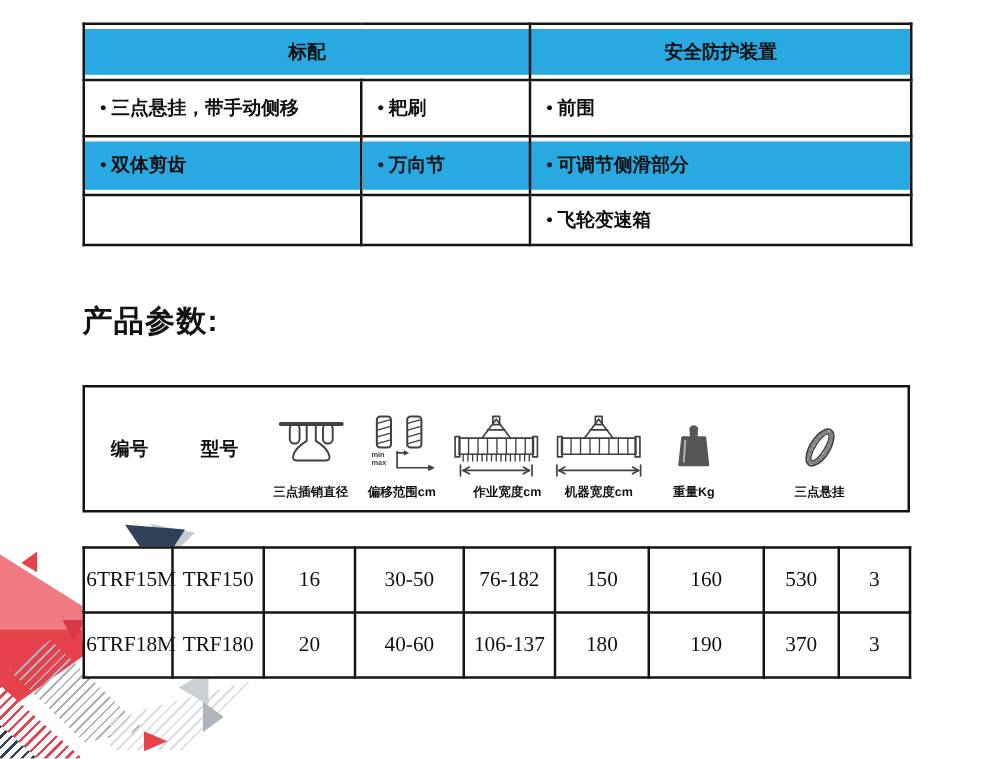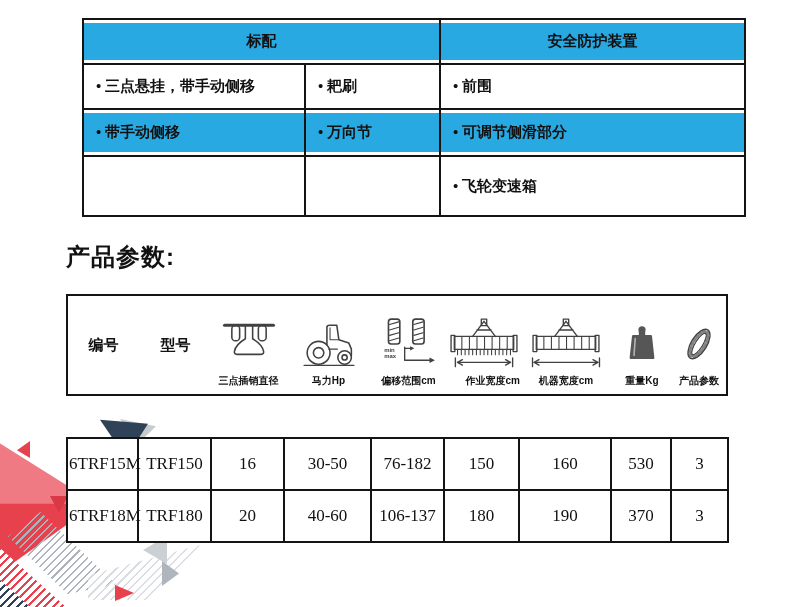--- a/index.html
+++ b/index.html
@@ -3,33 +3,33 @@
 <meta charset="utf-8">
 <style>
   html,body{margin:0;padding:0;background:#fff;}
   #canvas{position:relative;width:800px;height:607px;background:#ffffff;overflow:hidden;
           font-family:"Liberation Serif","DejaVu Serif",serif;color:#111;}
   .layer{position:absolute;z-index:2;}
   .deco{position:absolute;z-index:1;}
 
   
   table{border-collapse:collapse;background:#fff;}
-  .cfg{position:absolute;left:82px;top:18px;width:662px;table-layout:fixed;padding-left:44px;}
+  .cfg{position:absolute;left:66px;top:18px;width:662px;table-layout:fixed;padding-left:44px;}
   .cfg td{border:2px solid #141414;font-weight:700;font-size:15px;vertical-align:middle;
           padding:0 0 0 12px;text-align:left;overflow:hidden;white-space:nowrap;}
   .cfg tr.hdr td{text-align:center;padding:0;}
   .cfg tr.blue td{background-image:linear-gradient(to bottom,#fff 0px,#fff 3px,
       #29A9E1 3px,#29A9E1 calc(100% - 3px),#fff calc(100% - 3px),#fff 100%);}
 
   
   .sec-title{position:absolute;left:66px;top:241px;font-family:"Liberation Sans","DejaVu Sans",sans-serif;
              font-weight:700;font-size:24px;letter-spacing:1px;z-index:2;}
 
   
-  .phead{position:absolute;left:66px;top:294px;width:662px;height:102px;border:2px solid #141414;
+  .phead{position:absolute;left:66px;top:308px;width:662px;height:102px;border:2px solid #141414;
          box-sizing:border-box;background:#fff;display:flex;align-items:stretch;}
   .pcol{flex:0 0 auto;display:flex;flex-direction:column;align-items:center;justify-content:flex-end;
         padding-bottom:7px;box-sizing:border-box;}
   .pcol.lbl{justify-content:center;padding-bottom:0;font-weight:700;font-size:15px;}
   .ilabel{font-family:"Liberation Sans","DejaVu Sans",sans-serif;font-weight:700;font-size:10px;
           line-height:13px;margin-top:3px;white-space:nowrap;}
   .pcol svg{display:block;}
   .w71{width:71px;} .w73{width:73px;} .w87{width:87px;} .w75{width:75px;align-items:flex-end;}
   .w92{width:92px;} .w60{width:60px;} .w57{flex:1 1 auto;}
 
@@ -102,25 +102,25 @@
         <tr class="hdr blue" style="height:45px">
       <td colspan="2">标配</td>
       <td>安全防护装置</td>
     </tr>
     <tr style="height:45px">
       <td>• 三点悬挂，带手动侧移</td>
       <td>• 耙刷</td>
       <td>• 前围</td>
     </tr>
     <tr class="blue" style="height:47px">
-      <td>• 带手动侧移</td>
+      <td>• 双体剪齿</td>
       <td>• 万向节</td>
       <td>• 可调节侧滑部分</td>
     </tr>
-    <tr style="height:60px">
+    <tr style="height:40px">
       <td></td>
       <td></td>
       <td>• 飞轮变速箱</td>
     </tr>
   </tbody>
     </table>
 
   <div class="sec-title">产品参数:</div>
 
   <div class="phead layer">
@@ -134,33 +134,20 @@
     <div class="pcol w73">
       <svg class="ico" width="58" height="52" viewBox="0 0 100 100">
         <line x1="3" y1="12" x2="97" y2="12" stroke-width="6"></line>
         <rect x="17" y="12" width="15" height="30" rx="7"></rect>
         <rect x="68" y="12" width="15" height="30" rx="7"></rect>
         <path d="M43,12 L43,38 C33,44 24,52 22,62 C21,66 24,68 28,68 L72,68 C76,68 79,66 78,62 C76,52 67,44 57,38 L57,12"></path>
       </svg>
       <span class="ilabel">三点插销直径</span>
     </div>
 
-    <div class="pcol w87">
-      <svg class="ico" width="62" height="52" viewBox="0 0 100 100">
-        <line x1="2" y1="89" x2="98" y2="89" stroke-width="2.5"></line>
-        <circle cx="30" cy="65" r="22"></circle>
-          <circle cx="30" cy="65" r="10"></circle>
-        <circle cx="80" cy="74" r="13"></circle>
-          <circle cx="80" cy="74" r="5"></circle>
-        <path d="M46,50 L46,16 Q46,12 51,12 L65,12 L69,40 L88,46 L93,58 L93,70"></path>
-        <path d="M52,17 L52,40 L67,40" stroke-width="2"></path>
-        <path d="M50,58 L66,58" stroke-width="2.5"></path>
-      </svg>
-      <span class="ilabel">马力Hp</span>
-    </div>
 
     <div class="pcol w73">
       <svg class="ico" width="60" height="54" viewBox="0 0 100 100">
         <rect x="12" y="4" width="21" height="46" rx="5"></rect>
         <path d="M14,14 L31,9 M14,24 L31,19 M14,34 L31,29 M14,44 L31,39" stroke-width="2"></path>
         <rect x="57" y="4" width="21" height="46" rx="5"></rect>
         <path d="M59,14 L76,9 M59,24 L76,19 M59,34 L76,29 M59,44 L76,39" stroke-width="2"></path>
         <text x="4" y="64" font-size="11" font-weight="bold">min</text>
         <text x="4" y="76" font-size="11" font-weight="bold">max</text>
         <path d="M42,56 L42,80 L88,80" stroke-width="2.5"></path>
@@ -213,21 +200,21 @@
     </div>
 
     <div class="pcol w57">
       <svg class="ico" width="46" height="54" viewBox="0 0 100 100">
         <g transform="rotate(32 50 50)">
           <ellipse cx="50" cy="50" rx="17" ry="36"></ellipse>
           <ellipse cx="50" cy="50" rx="8" ry="27" stroke-width="2.5"></ellipse>
           <ellipse cx="50" cy="50" rx="12.5" ry="31" stroke-width="7" stroke-dasharray="3 6" opacity="0.65"></ellipse>
         </g>
       </svg>
-      <span class="ilabel">产品参数</span>
+      <span class="ilabel">三点悬挂</span>
     </div>
   </div>
 
   <table class="dtab layer">
     <colgroup>
       <col style="width:71px">
         <col style="width:73px">
         <col style="width:73px">
         <col style="width:87px">
       <col style="width:73px">

